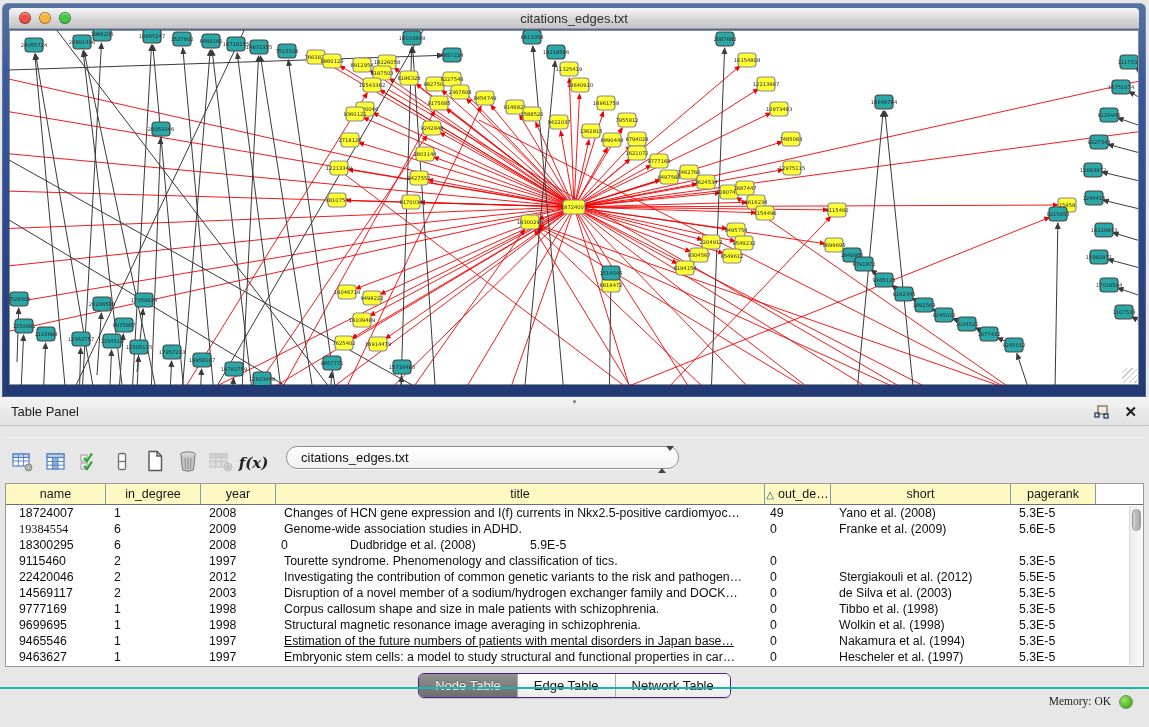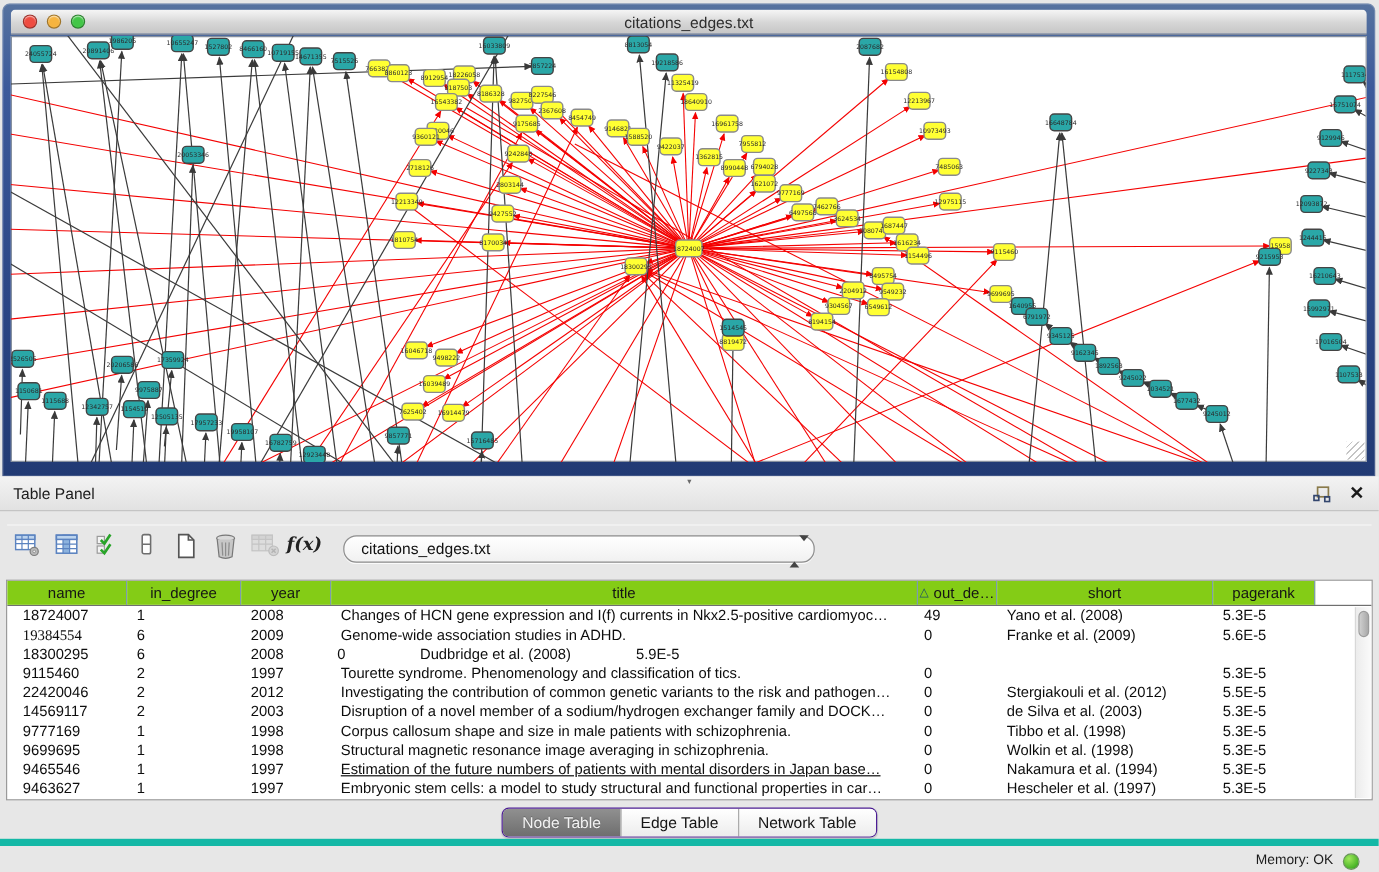--- a/index.html
+++ b/index.html
@@ -29,59 +29,59 @@
   .tp-header { position:relative; height:29px;
     background:linear-gradient(180deg,#f3f3f3,#e2e2e2); border-bottom:1px solid #c4c4c4; }
   .tp-title { position:absolute; left:11px; top:0; line-height:29px; font-size:13px; color:#1c1c1c; }
   .tp-actions { position:absolute; right:12px; top:0; height:29px; display:flex; align-items:center; gap:15px; }
   .close-x { font-size:15px; font-weight:bold; color:#1a1a1a; line-height:1; cursor:default; }
   .splitter-handle { position:absolute; left:50%; top:2px; margin-left:-5px; width:10px; height:6px;
     color:#6a6a6a; font-size:7px; line-height:6px; text-align:center; }
 
   .toolbar { position:absolute; left:6px; top:40px; height:40px; right:6px;
     display:flex; align-items:center; gap:0; border-top:1px solid #f6f6f6; }
-  .tbtn { width:33px; height:28px; display:flex; align-items:flex-start; justify-content:center; }
+  .tbtn { width:33px; height:28px; display:flex; align-items:flex-end; justify-content:center; }
   .tbtn.disabled { opacity:.45; }
   .fx-label { font-family:"DejaVu Serif", serif; font-style:italic; font-weight:bold;
     font-size:15px; color:#222; }
   .combo { margin-left:16px; width:393px; height:23px; position:relative;
     background:linear-gradient(180deg,#ffffff,#f1f1f1);
     border:1px solid #8f8f8f; border-radius:11px; box-shadow:0 1px 0 rgba(255,255,255,.8); }
   .combo-value { position:absolute; left:14px; top:0; line-height:21px; font-size:13px; color:#111; }
   .combo-arrows { position:absolute; right:11px; top:4px; width:9px; height:14px; }
   .combo-arrows .up { width:0; height:0; border-left:4px solid transparent; border-right:4px solid transparent;
     border-bottom:5px solid #444; margin-bottom:3px; }
   .combo-arrows .dn { width:0; height:0; border-left:4px solid transparent; border-right:4px solid transparent;
     border-top:5px solid #444; }
 
   .table-wrap { position:absolute; left:5px; right:5px; top:86px; height:184px;
     background:#fff; border:1px solid #9a9a9a; overflow:hidden; }
   .thead { display:flex; height:21px; border-bottom:1px solid #6f6f6f; }
-  .th { background:#84cc16; border-right:1px solid #7d9cb0; font-size:12.5px; color:#151515;
+  .th { background:#fef9c3; border-right:1px solid #7d9cb0; font-size:12.5px; color:#151515;
     display:flex; align-items:center; justify-content:center; flex:0 0 auto; white-space:nowrap; overflow:hidden; }
   .th .sort { margin-right:4px; font-size:10px; color:#1f4f66; }
   .tbody .tr { display:flex; height:16px; }
   .td { flex:0 0 auto; font-size:12.3px; color:#0d0d0d; line-height:16px; white-space:nowrap;
     overflow:hidden; text-overflow:clip; }
   .vscroll { position:absolute; right:0; top:22px; bottom:1px; width:14px;
     background:linear-gradient(90deg,#ececec,#fbfbfb); border-left:1px solid #d8d8d8; }
   .vthumb { position:absolute; left:2px; top:3px; width:9px; height:22px; border-radius:5px;
     background:linear-gradient(90deg,#cfcfcf,#a9a9a9); border:1px solid #9b9b9b; }
 
   .tabbar-row { position:absolute; left:0; right:0; top:276px; height:26px; text-align:center; }
   .segctl { display:inline-flex; border:1px solid #4c1d95; border-radius:6px; overflow:hidden;
     box-shadow:0 1px 1px rgba(0,0,0,.15); }
   .seg { padding:0 16px; height:23px; line-height:23px; font-size:13px; color:#141414;
     background:linear-gradient(180deg,#ffffff,#ececec); border-left:1px solid #ababab; cursor:default; }
   .seg:first-child { border-left:none; }
   .seg.selected { background:linear-gradient(180deg,#909090,#6e6e6e); color:#f3f3f3;
     text-shadow:0 -1px 0 rgba(0,0,0,.25); }
 
-  .statusbar { position:absolute; left:0; right:0; bottom:0; height:28px;
-    border-top:6px solid #14b8a6; }
+  .statusbar { position:absolute; left:0; right:0; bottom:0; height:40px;
+    border-top:2px solid #14b8a6;font-family:Liberation Serif, serif; }
   .mem { position:absolute; right:38px; top:0; line-height:25px; font-size:11.5px; color:#1d1d1d; }
   .mem-dot { position:absolute; right:16px; top:6px; width:14px; height:14px; border-radius:50%;
     background:radial-gradient(circle at 35% 30%, #9fe85a, #49b427 70%, #2f8f16);
     border:1px solid #6a945a; }
 
   
   .icon-svg { display:block; }
 </style>
 </head>
 <body>

